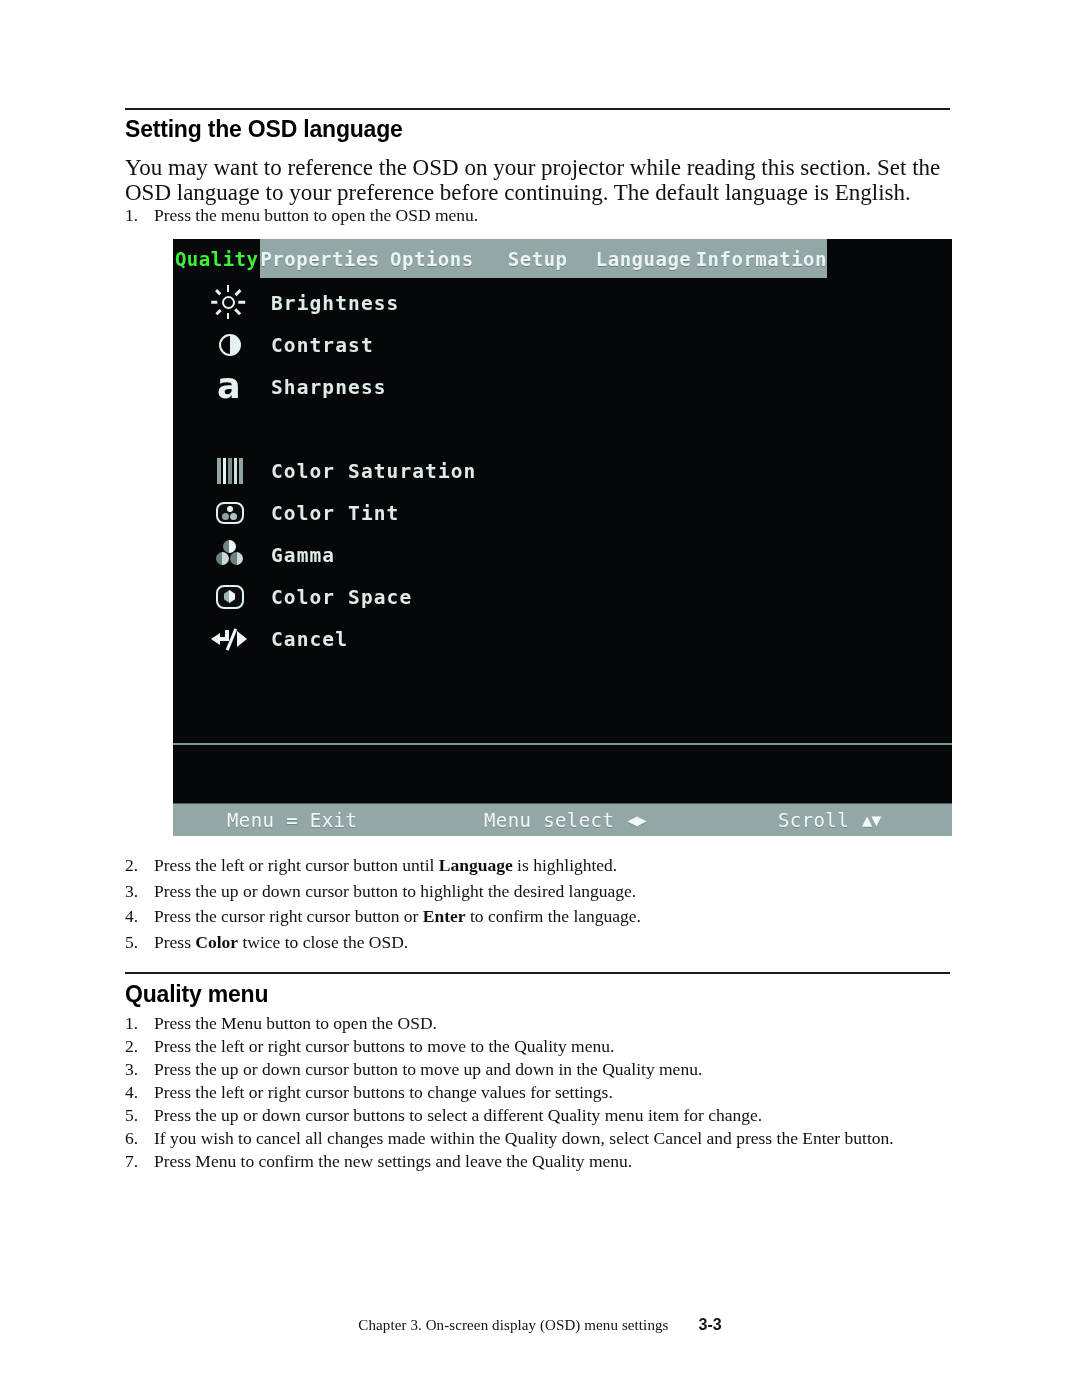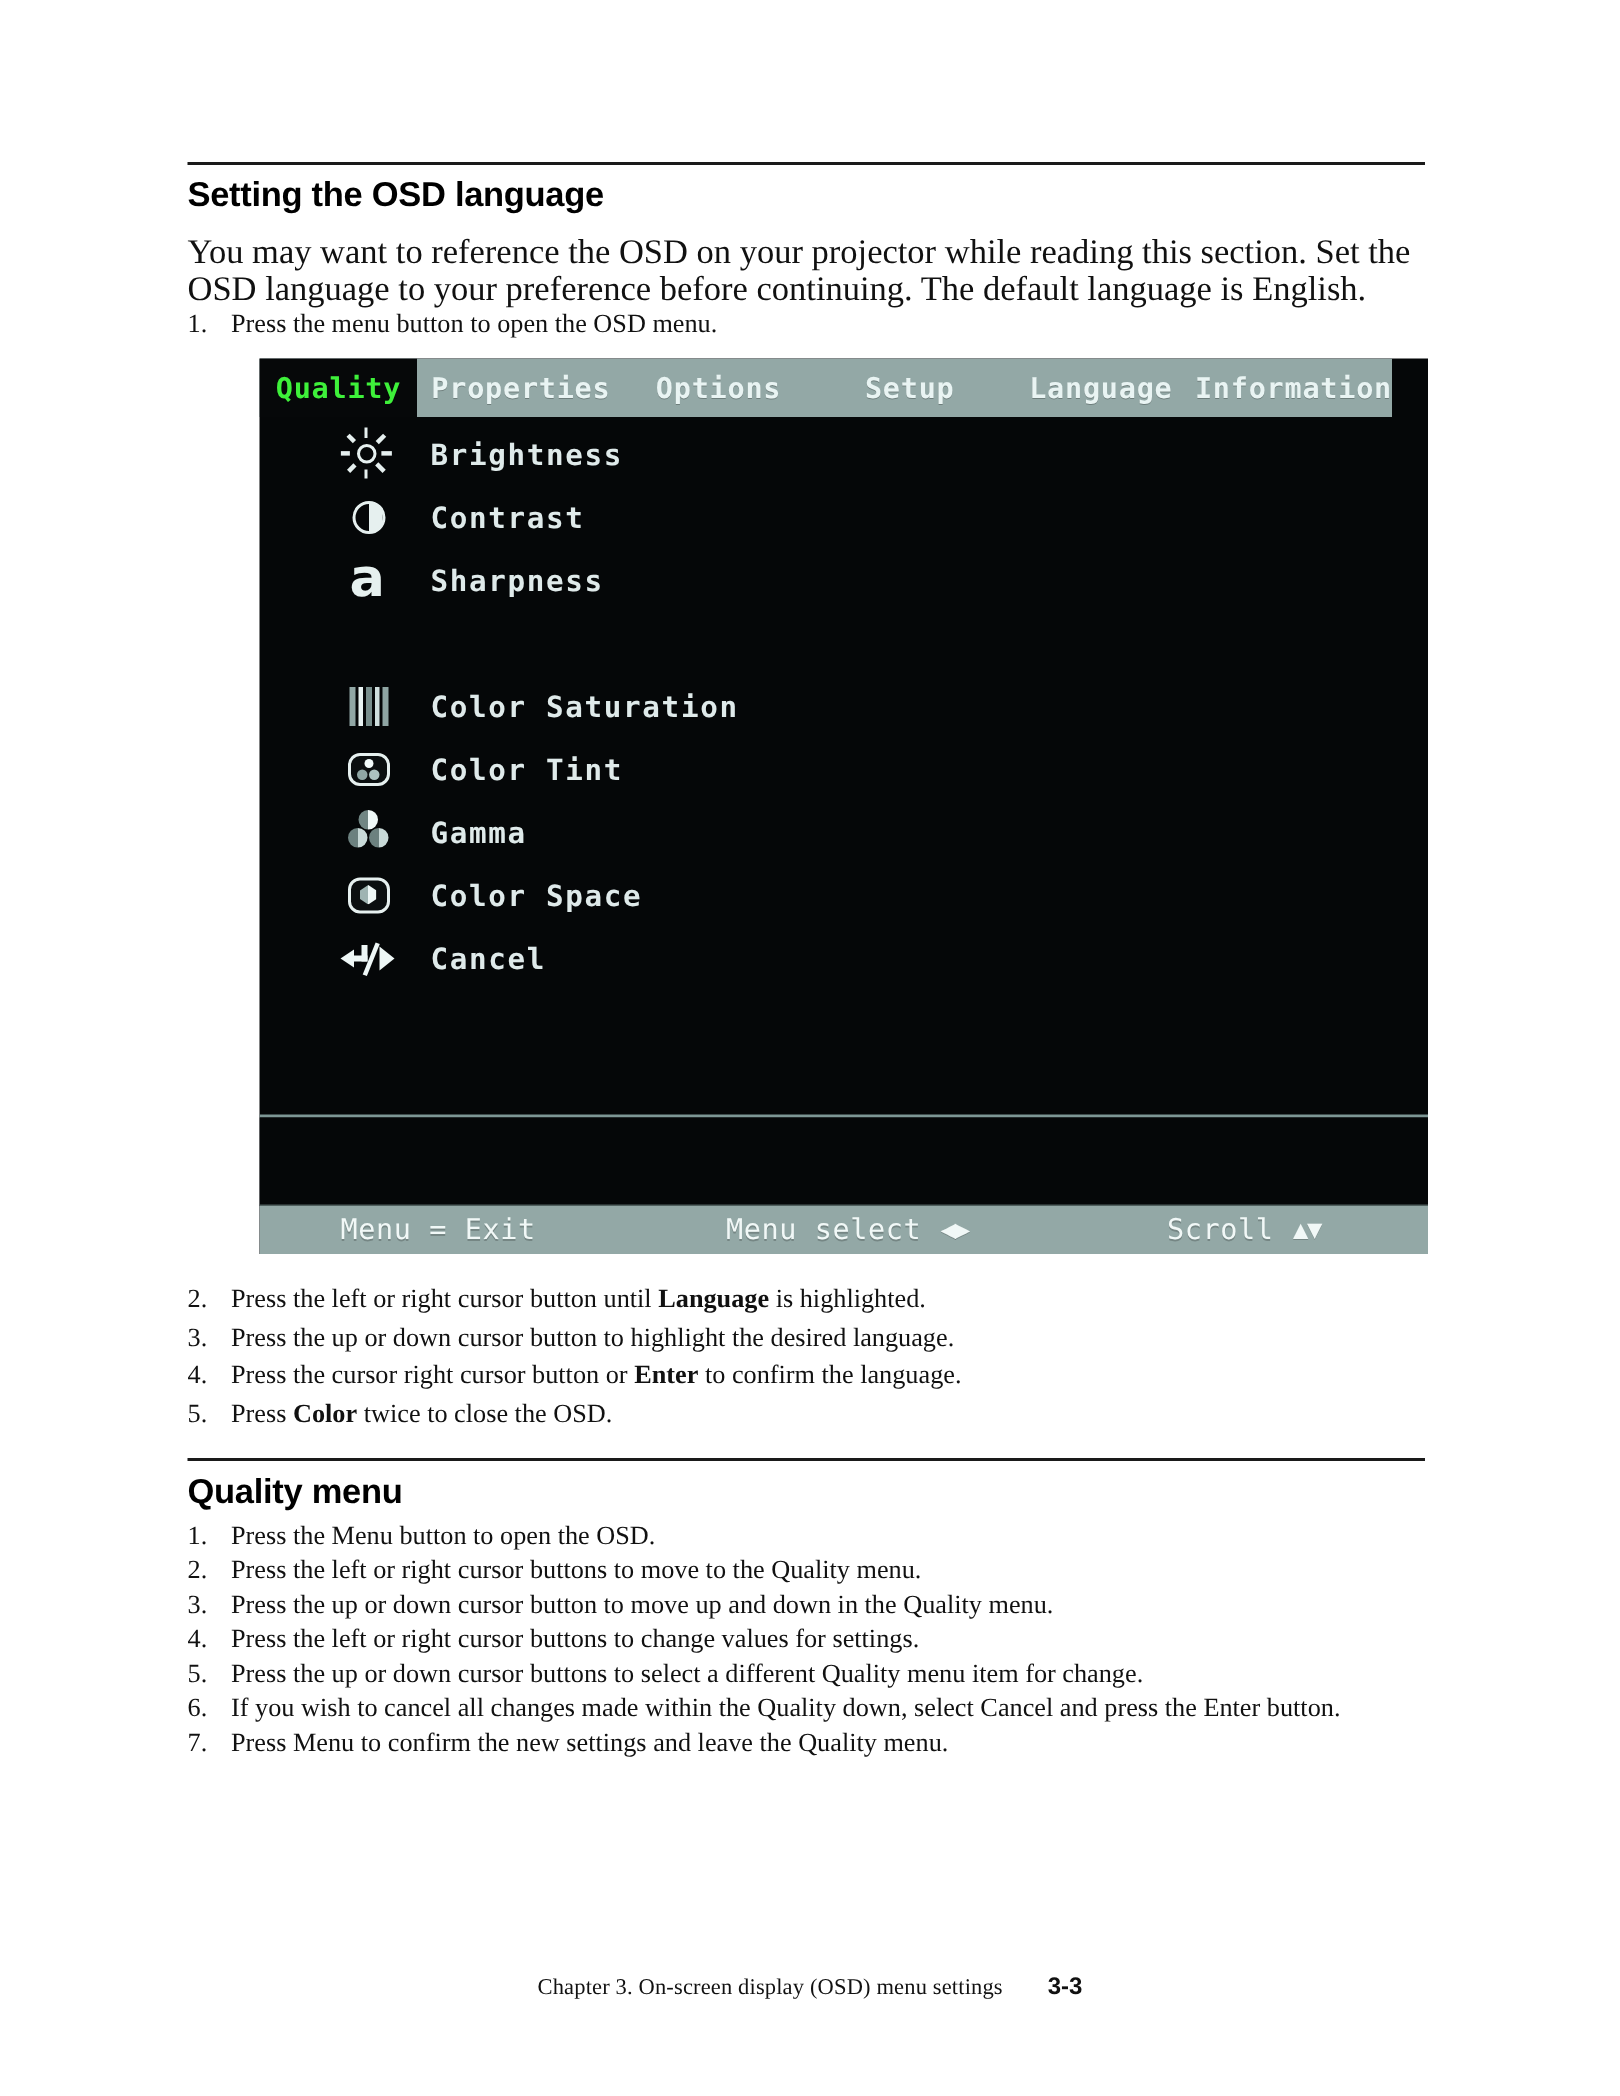--- a/index.html
+++ b/index.html
@@ -85,21 +85,21 @@
     left: 173px;
     top: 239px;
     width: 779px;
     height: 597px;
     background: #050708;
     overflow: hidden;
   }
   .osd-tabbar {
     position: absolute;
     left: 0; top: 0;
-    width: 755px;
+    width: 654px;
     height: 39px;
     background: #93a8a6;
     display: flex;
     align-items: stretch;
   }
   .osd-tab {
     display: flex;
     align-items: center;
     justify-content: center;
     font-family: "DejaVu Sans Mono", monospace;
@@ -116,21 +116,21 @@
   }
   .osd-tab.t0 { width: 109px; }
   .osd-tab.t1 { width: 143px; }
   .osd-tab.t2 { width: 130px; }
   .osd-tab.t3 { width: 134px; }
   .osd-tab.t4 { width: 130px; }
   .osd-tab.t5 { width: 133px; }
 
   .osd-items {
     position: absolute;
-    left: 16px;
+    left: 0;
     top: 39px;
     width: 716px;
     height: 465px;
   }
   .osd-row {
     position: absolute;
     left: 36px;
     height: 42px;
     display: flex;
     align-items: center;

